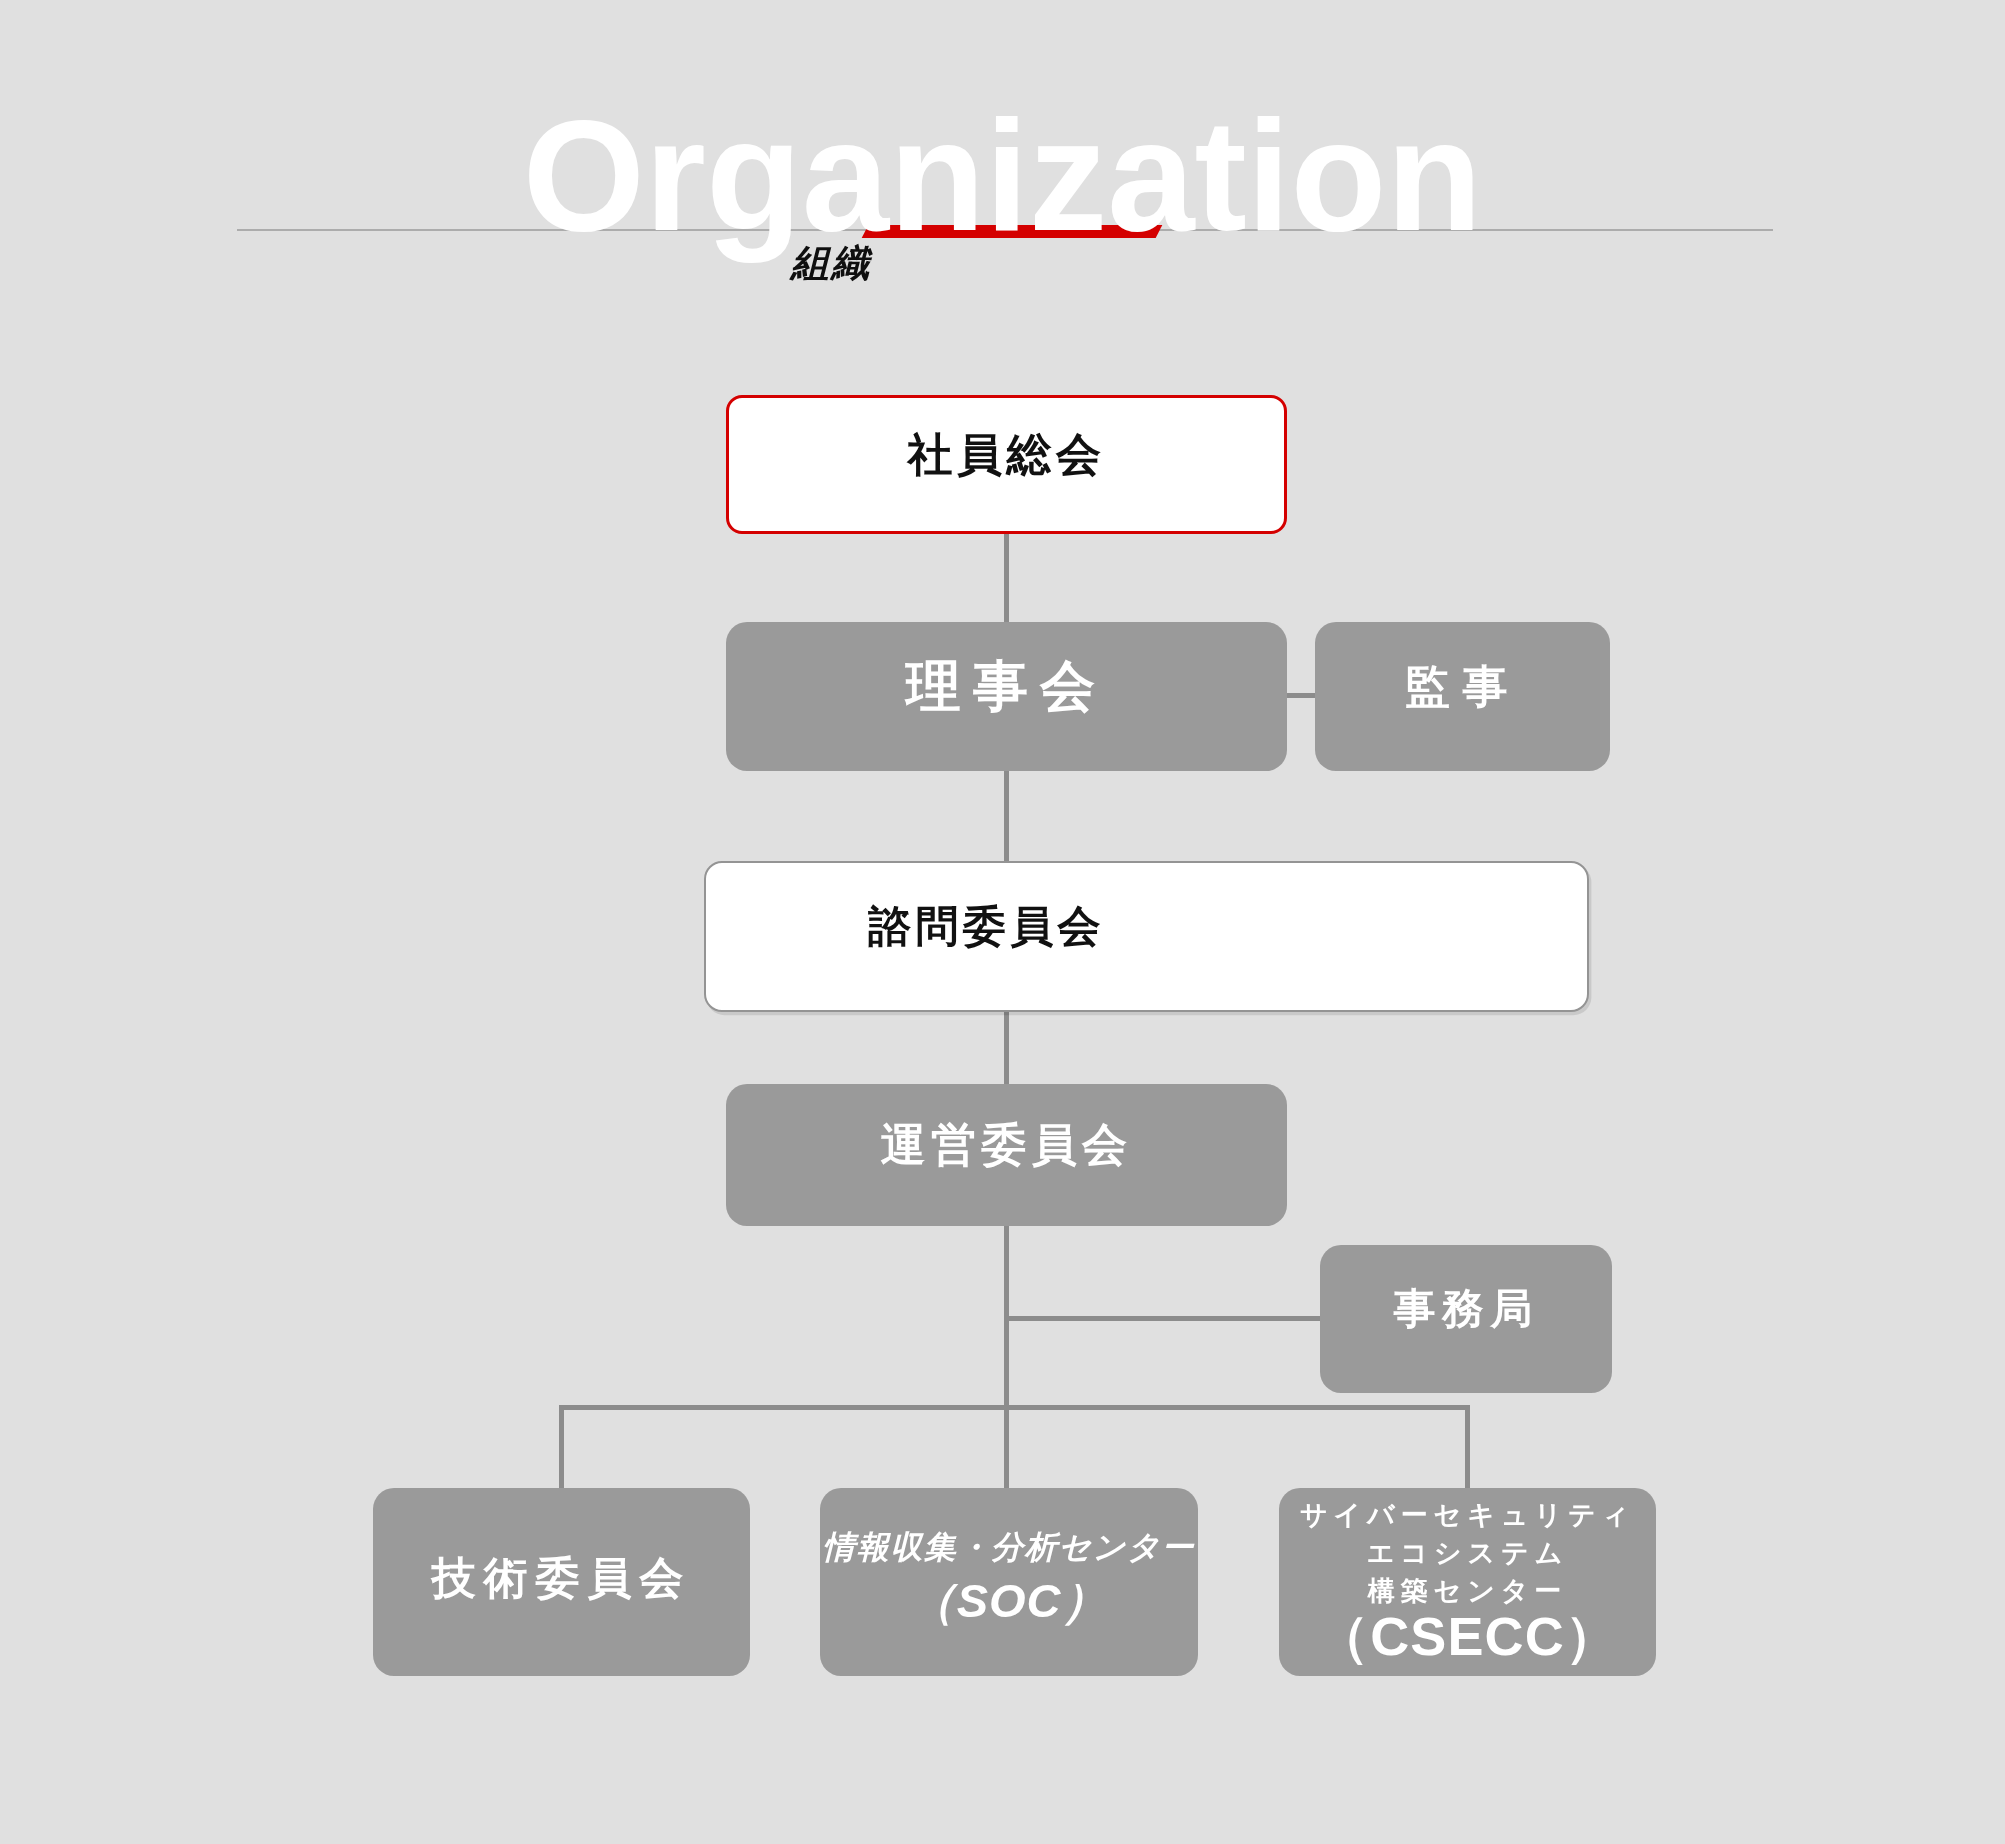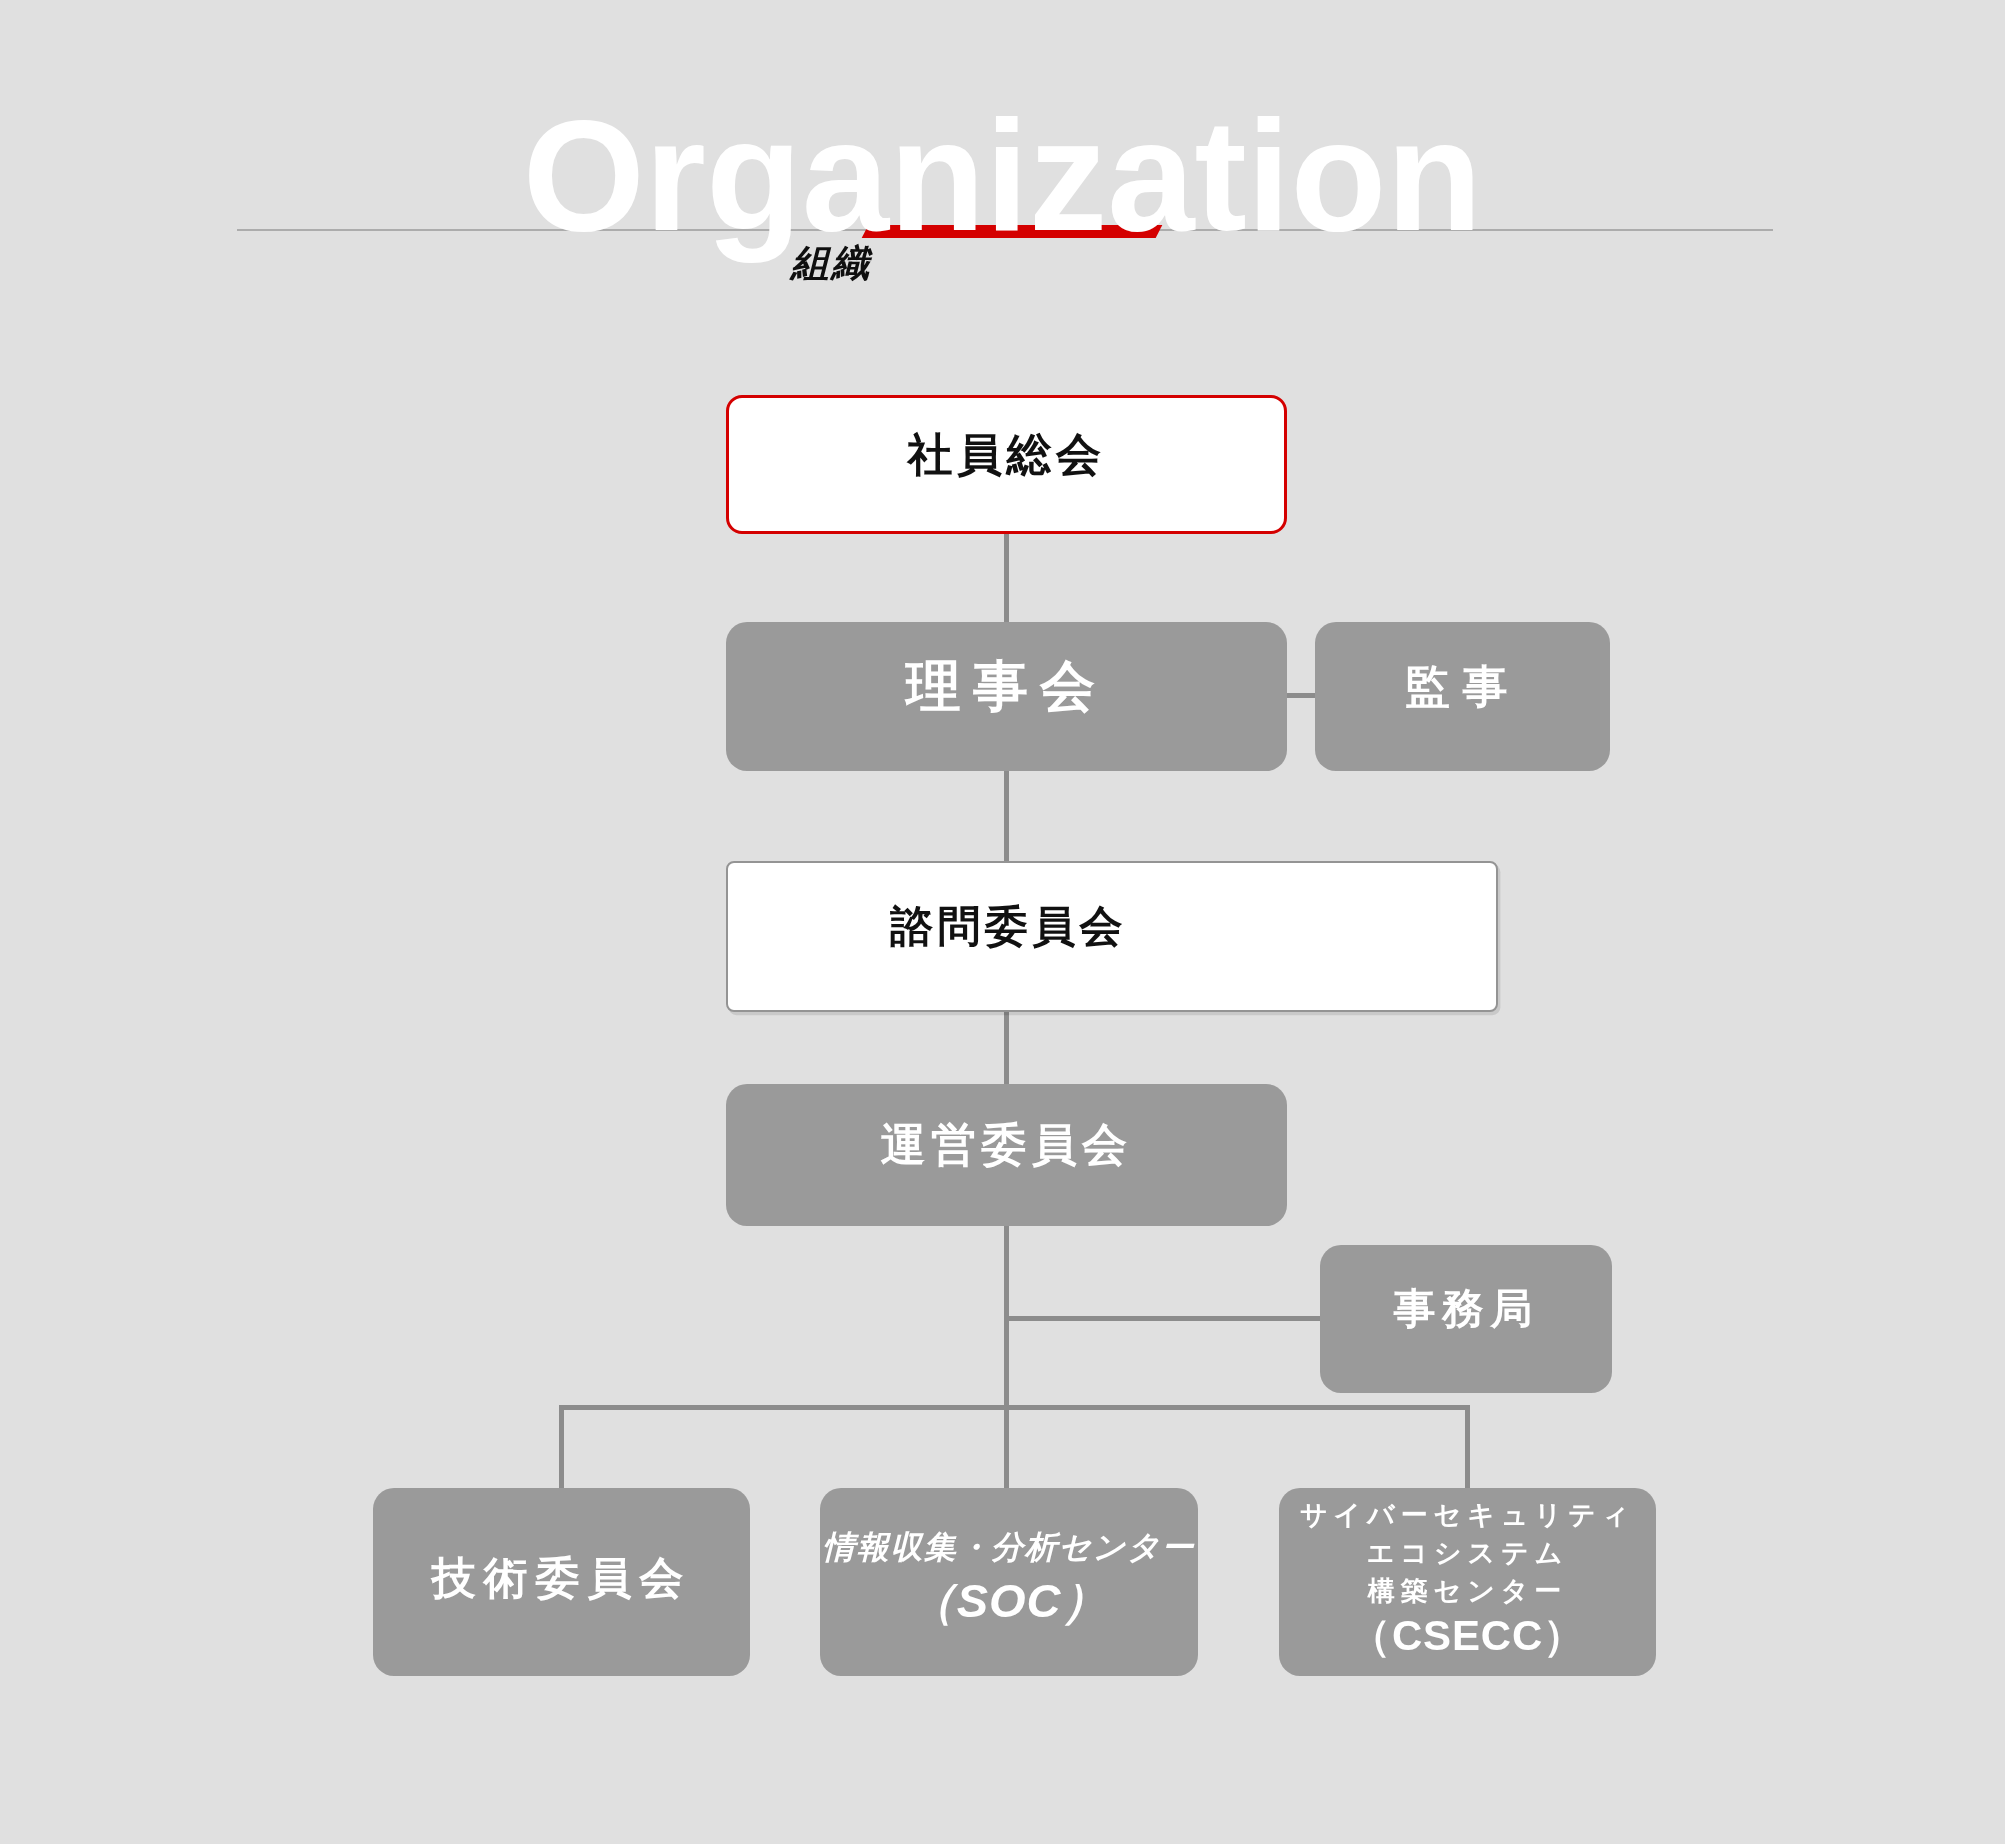--- a/index.html
+++ b/index.html
@@ -93,23 +93,23 @@
   .n-general {
     left: 726px; top: 395px; width: 561px; height: 139px;
     border: 3.2px solid var(--accent-red, #d40000);
     border-radius: 16px;
     font-size: 45px; letter-spacing: 0.1em;
   }
   .n-board   { left: 726px;  top: 622px;  width: 561px; height: 149px; font-size: 55px; letter-spacing: 0.22em; }
   .n-auditor { left: 1315px; top: 622px;  width: 295px; height: 149px; font-size: 45px; letter-spacing: 0.28em; }
 
   .n-advisory {
-    left: 726px; top: 861px; width: 772px; height: 151px;
+    left: 704px; top: 861px; width: 885px; height: 151px;
     border: 2.4px solid #949494;
-    border-radius: 8px;
+    border-radius: 18px;
     box-shadow: 2.4px 3.2px 0 rgba(0,0,0,0.10);
     justify-content: flex-start;
   }
   .advisory-label-zone {
     position: absolute;
     left: 0; top: 0;
     width: 561px; height: 100%;
     display: flex; align-items: center; justify-content: center;
     font-size: 43px; letter-spacing: 0.1em;
   }
@@ -135,21 +135,21 @@
     font-style: italic;
   }
   .soc-line1 { font-size: 32px; line-height: 50px; letter-spacing: 0.05em; transform: translateY(-6.4px); }
   .soc-line2 { font-size: 47px; line-height: 58px; letter-spacing: 0.02em; transform: translateY(-6.4px); }
 
   .n-csecc {
     left: 1279px; top: 1488px; width: 377px; height: 188px;
     flex-direction: column;
   }
   .csecc-small { font-size: 27px; line-height: 38px; letter-spacing: 0.22em; transform: translateY(-4.8px); }
-  .csecc-big   { font-size: 42px; line-height: 48px; letter-spacing: 0.02em; transform: translateY(-3.2px); }
+  .csecc-big   { font-size: 54px; line-height: 48px; letter-spacing: 0.02em; transform: translateY(-3.2px); }
 
   
   .lbl-up   { position: relative; top: -9.6px; }
   .lbl-up-s { position: relative; top: -3.2px; }
 </style>
 </head>
 <body>
 
 <div class="canvas">
 

